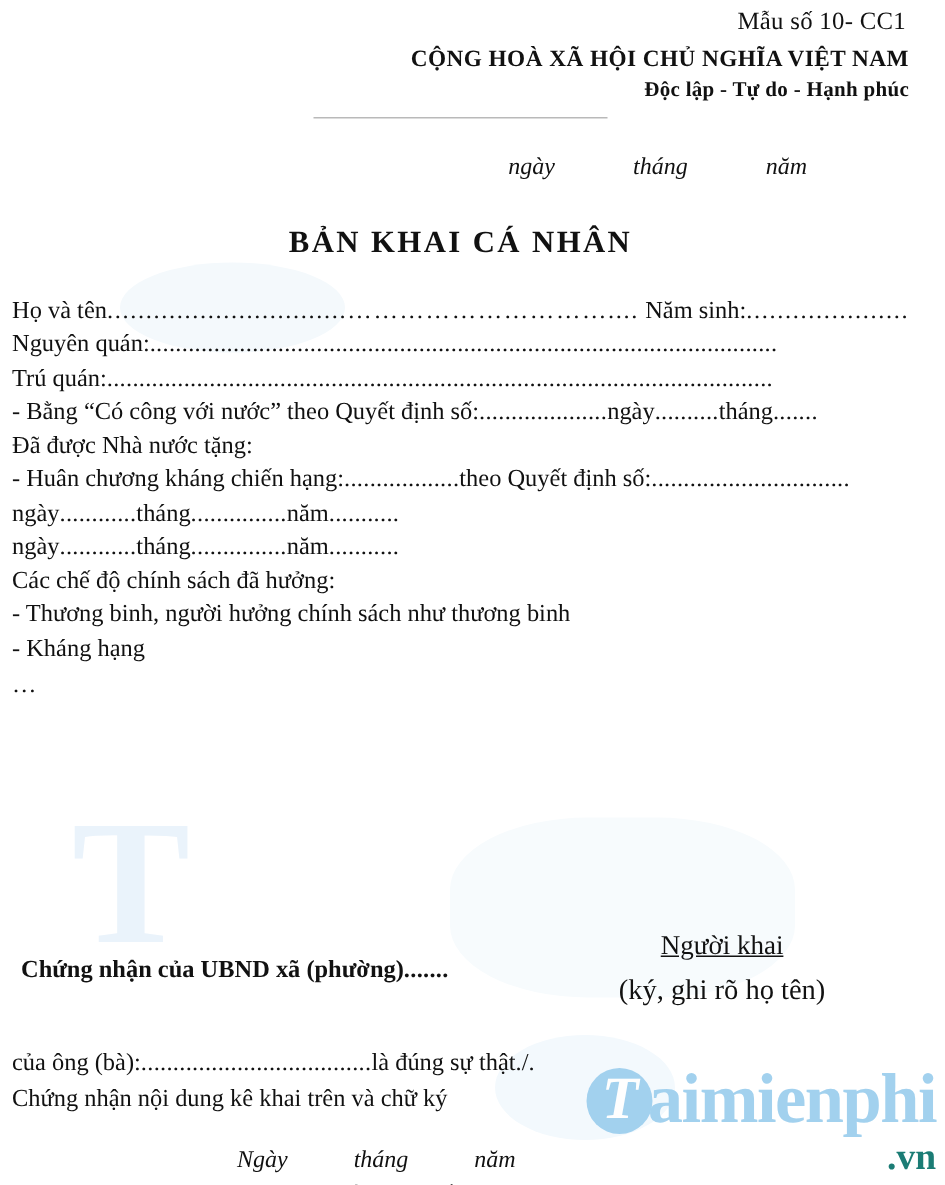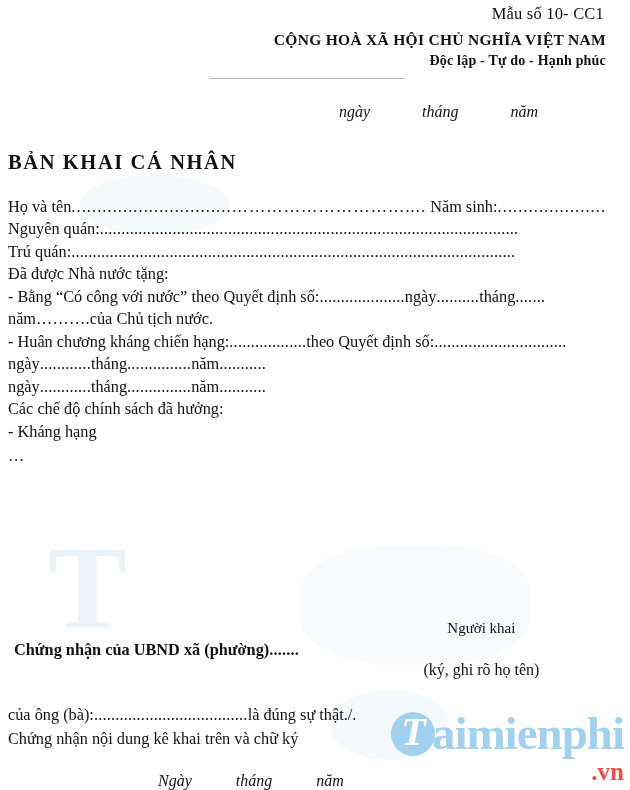--- a/index.html
+++ b/index.html
@@ -114,21 +114,21 @@
   }
   .date-line span.dw {
     display: inline-block;
   }
   .date-line .gap {
     display: inline-block;
     width: 52px;
   }
 
   .doc-title {
-    text-align: left;
+    text-align: center;
     font-weight: bold;
     font-size: 20.5px;
     letter-spacing: 1.6px;
     margin-top: 30px;
   }
 
   .body-block {
     margin-top: 22px;
     font-size: 16.3px;
     line-height: 1.38;
@@ -168,26 +168,27 @@
   .sig-right {
     width: 40%;
     text-align: center;
   }
   .sig-left-title {
     font-weight: bold;
     font-size: 16.3px;
     padding-left: 6px;
   }
   .sig-right-title {
-    font-size: 15px;
+    font-size: 18px;
     padding-right: 10px;
+    text-decoration: underline;
   }
   .sig-right-sub {
-    font-size: 16px;
-    margin-top: 24px;
+    font-size: 19px;
+    margin-top: 9px;
     padding-right: 10px;
   }
   .cert-text {
     font-size: 16.3px;
     line-height: 1.45;
     margin-top: 24px;
   }
   .bottom-date {
     margin-top: 22px;
     padding-left: 150px;
@@ -241,21 +242,21 @@
     font-weight: bold;
     font-family: "Liberation Serif", serif;
     position: relative;
     top: -2px;
     font-style: italic;
   }
   .logo-vn {
     font-family: "Liberation Serif", serif;
     font-size: 25px;
     font-weight: bold;
-    color: #ef4444;
+    color: #0f766e;
     margin-left: 18px;
     position: relative;
     top: 2px;
   }
   .logo-stack {
     display: flex;
     flex-direction: column;
     align-items: flex-end;
   }
 </style>
@@ -286,34 +287,34 @@
   <div class="doc-title">BẢN KHAI CÁ NHÂN</div>
 
   <div class="body-block">
 
     <div class="body-line"><span>Họ và tên</span><span class="dots">...............................…………………………....</span> <span>Năm sinh:</span><span class="dots">...................................</span></div>
 
     <div class="body-line"><span>Nguyên quán:</span><span class="dots-tight">..................................................................................................</span></div>
 
     <div class="body-line"><span>Trú quán:</span><span class="dots-tight">........................................................................................................</span></div>
 
+    <div class="body-line"><span>- Bằng “Có công với nước” theo Quyết định số:</span><span class="dots-tight">....................</span><span>ngày</span><span class="dots-tight">..........</span><span>tháng</span><span class="dots-tight">.......</span></div>
+
     <div class="body-line">Đã được Nhà nước tặng:</div>
 
-    <div class="body-line"><span>- Bằng “Có công với nước” theo Quyết định số:</span><span class="dots-tight">....................</span><span>ngày</span><span class="dots-tight">..........</span><span>tháng</span><span class="dots-tight">.......</span></div>
-
-    <div class="body-line"><span>năm</span><span class="dots-tight">……….</span><span>của Chủ tịch nước.</span></div>
 
     <div class="body-line"><span>- Huân chương kháng chiến hạng:</span><span class="dots-tight">..................</span><span>theo Quyết định số:</span><span class="dots-tight">...............................</span></div>
 
     <div class="body-line"><span>ngày</span><span class="dots-tight">............</span><span>tháng</span><span class="dots-tight">...............</span><span>năm</span><span class="dots-tight">...........</span></div>
 
 
     <div class="body-line"><span>ngày</span><span class="dots-tight">............</span><span>tháng</span><span class="dots-tight">...............</span><span>năm</span><span class="dots-tight">...........</span></div>
 
     <div class="body-line">Các chế độ chính sách đã hưởng:</div>
+    <div class="body-line">- Thương binh, người hưởng chính sách như thương binh</div>
     <div class="body-line">- Kháng hạng</div>
     <div class="ellipsis-row">…</div>
 
   </div>
 
   <div class="sig-area">
     <div class="sig-row">
       <div class="sig-left">
         <div class="sig-left-title"><span>Chứng nhận của UBND xã (phường)</span><span class="dots-tight">.......</span></div>
       </div>

